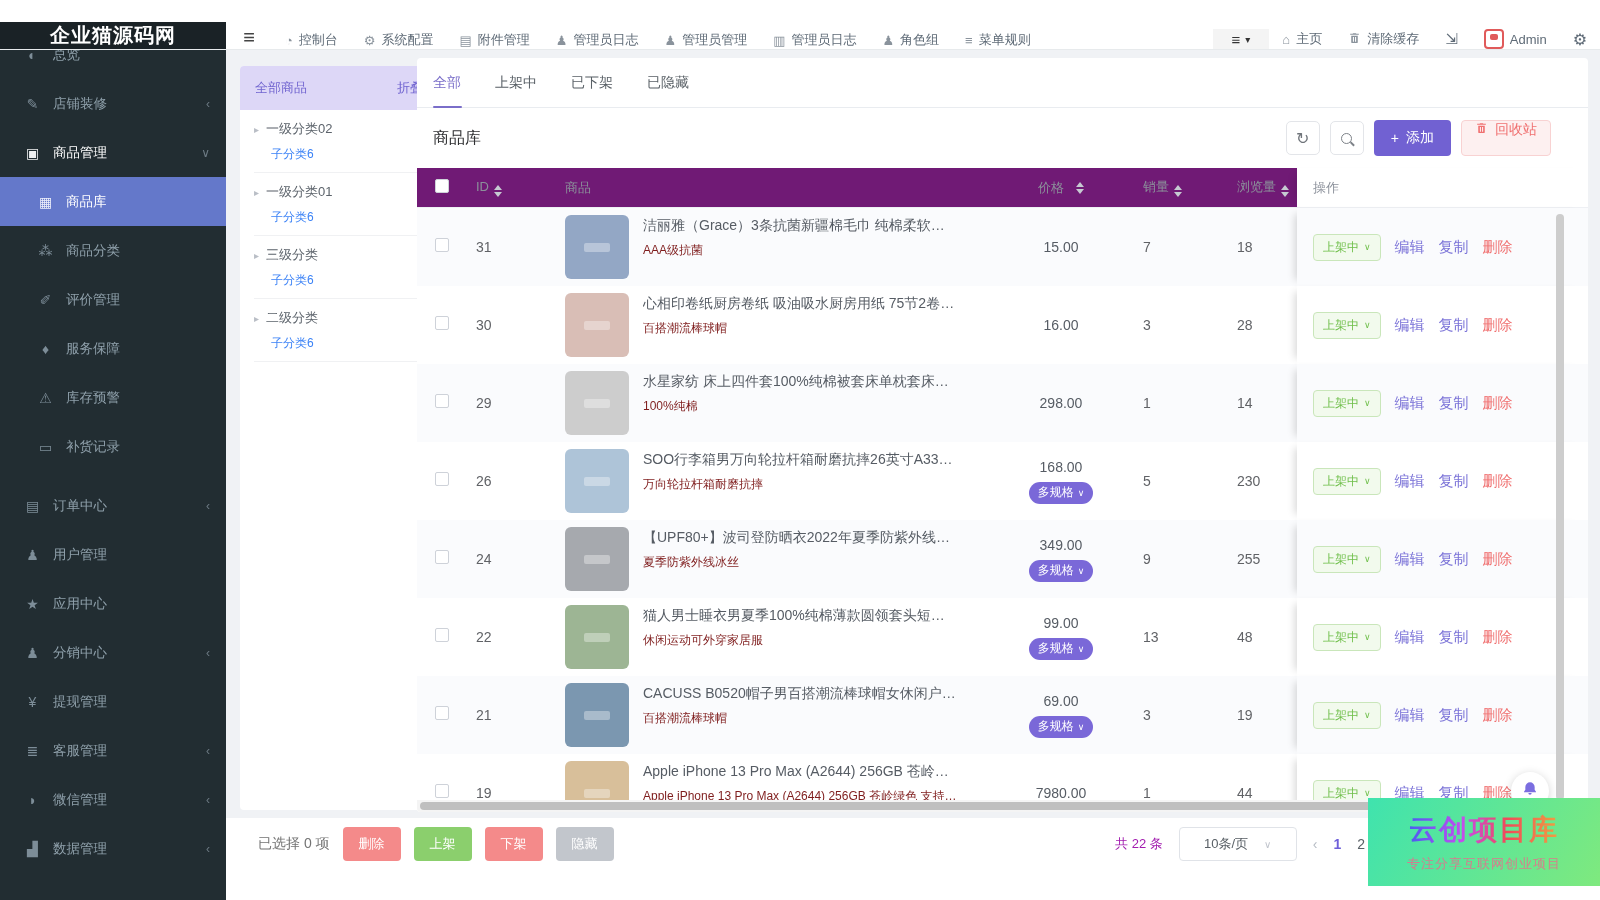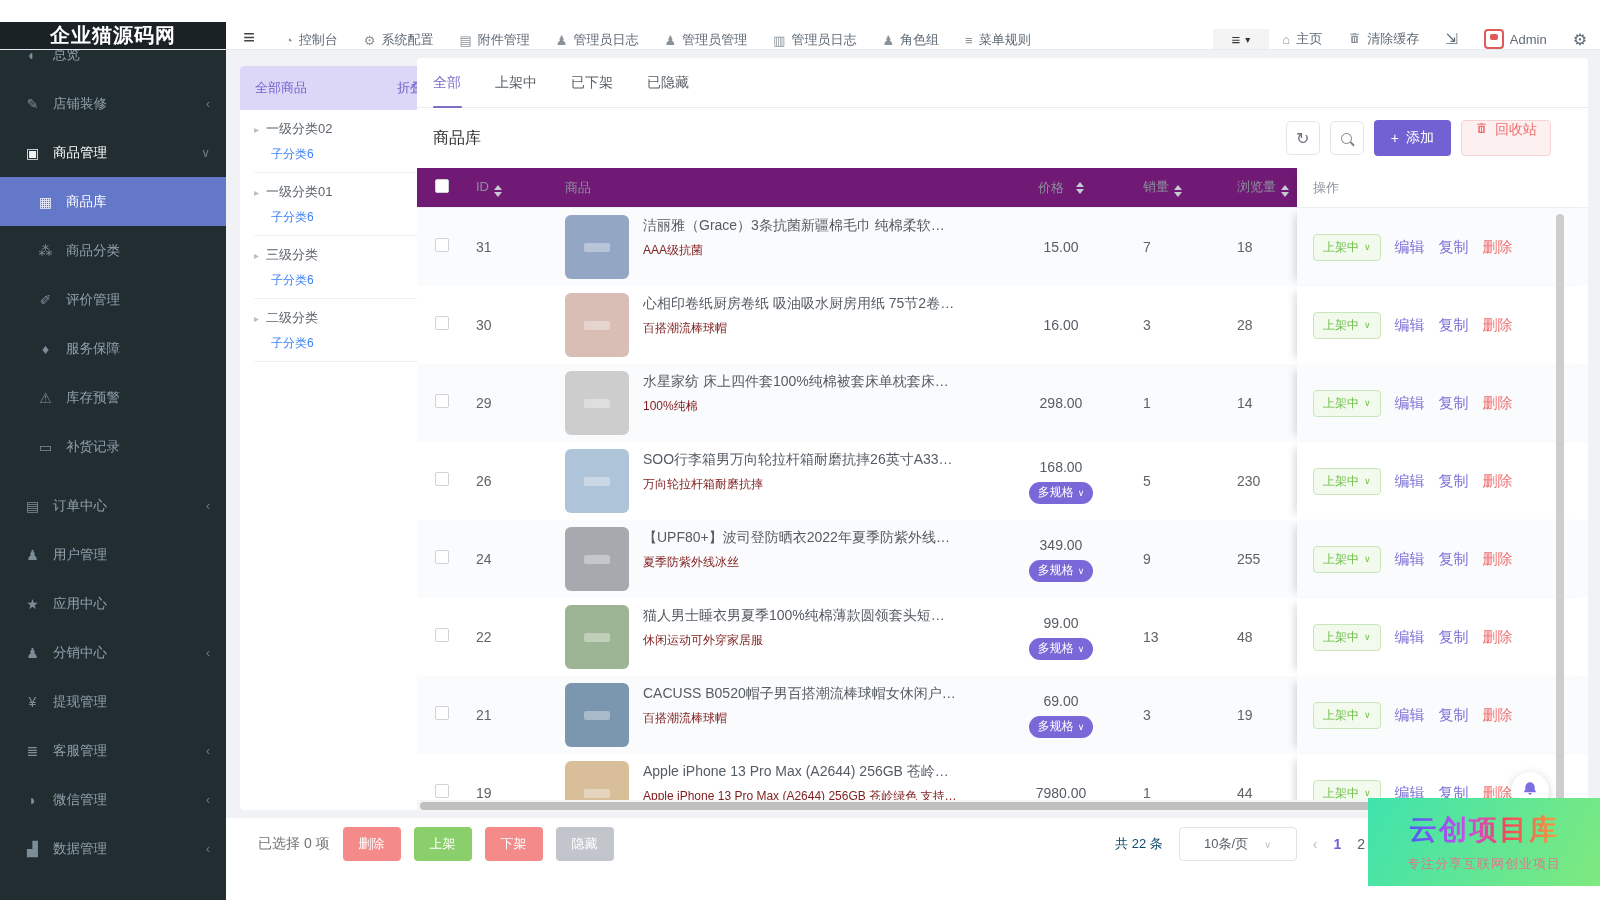--- a/index.html
+++ b/index.html
@@ -123,21 +123,21 @@
     border-radius:4px; cursor:pointer; }
   
   .footer { position:absolute; left:226px; right:0; top:818px; bottom:0; background:#fff; z-index:6; }
   .footer-row { display:flex; align-items:center; padding:9px 235px 0 32px; gap:13px; }
   .sel-info { font-size:14px; color:#737373; }
   .f-btn { height:34px; padding:0 16px; border:none; border-radius:4px; color:#fff; font-size:13px; cursor:pointer; }
   .f-del, .f-off { background:#f48a8a; }
   .f-on { background:#8bcf6d; }
   .f-hide { background:#c2c6cc; }
   .foot-right { margin-left:auto; display:flex; align-items:center; gap:16px; }
-  .total { font-size:13px; color:#0c4a6e; }
+  .total { font-size:13px; color:#a21caf; }
   .per-page { width:118px; height:34px; border:1px solid #e0e3e8; border-radius:4px; display:flex;
     align-items:center; justify-content:center; gap:16px; font-size:13px; color:#596066; cursor:pointer; }
   .pp-chev { color:#c0c4cc; font-size:10px; }
   .pg-prev { color:#b6bcc4; font-size:14px; cursor:pointer; }
   .pg { font-size:14px; color:#596066; cursor:pointer; }
   .pg.active { color:#6e5fd9; font-weight:bold; }
   
   .bell-fab { position:absolute; left:1511px; top:772px; width:38px; height:38px; border-radius:50%;
     background:#fff; box-shadow:0 2px 10px rgba(0,0,0,.18); display:flex; align-items:center;
     justify-content:center; z-index:35; cursor:pointer; }

